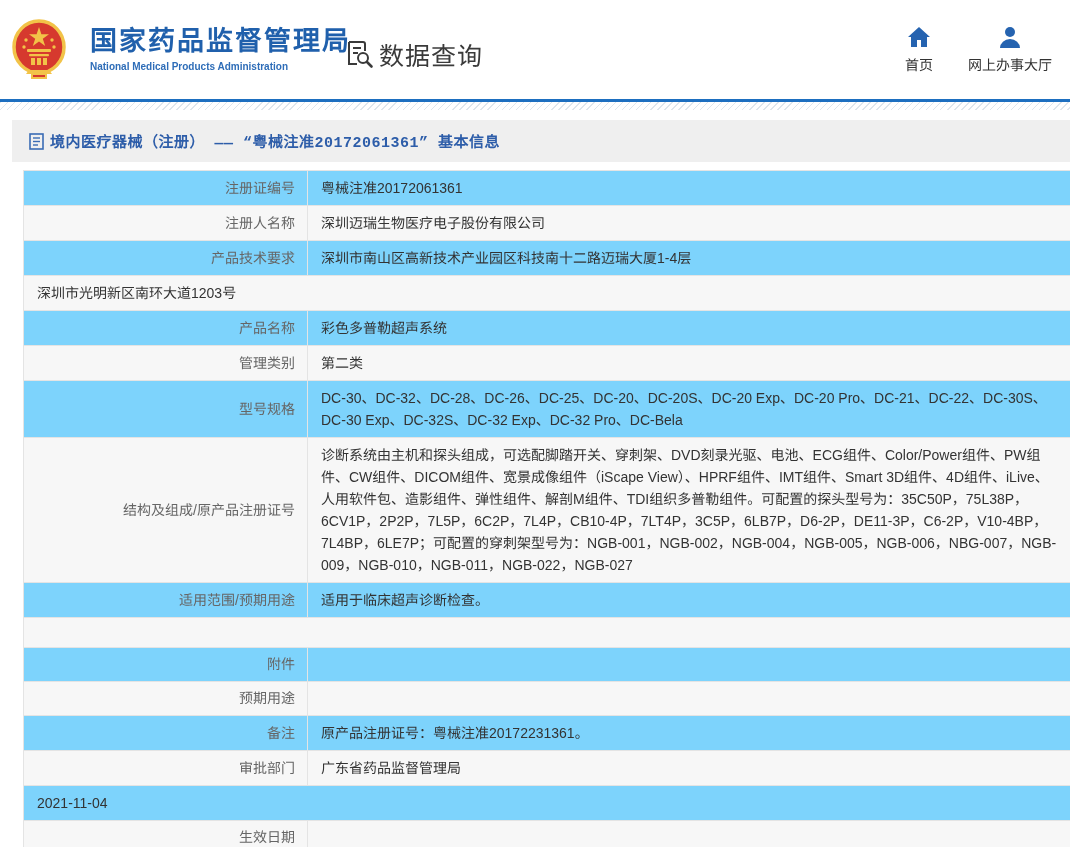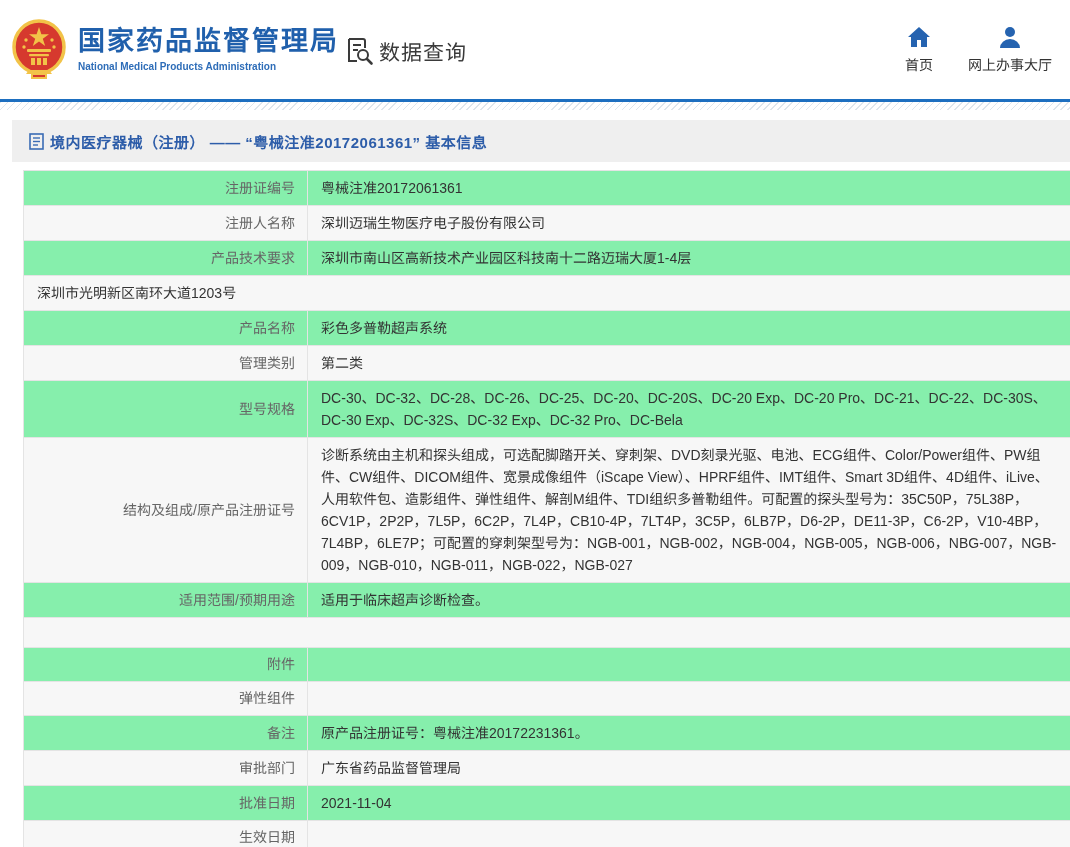--- a/index.html
+++ b/index.html
@@ -3,42 +3,42 @@
 <meta charset="utf-8">
 <style>
   * { margin:0; padding:0; box-sizing:border-box; }
   html,body { width:1070px; height:847px; background:#fff; overflow:hidden;
     font-family:"Liberation Sans","DejaVu Sans",sans-serif; }
 
   
   .header { position:relative; height:99px; background:#fff; }
   .logo-wrap { position:absolute; left:12px; top:18px; display:flex; align-items:center; }
   .emblem { width:54px; height:62px; }
-  .org-names { margin-left:12px; }
+  .org-names { margin-left:24px; }
   .org-zh { font-size:27px; font-weight:bold; color:#2060ac; letter-spacing:2px; line-height:1.15; }
   .org-en { font-size:10px; color:#2e6db8; margin-top:3px;font-weight:bold; }
   .module { position:absolute; left:344px; top:36px; display:flex; align-items:center; }
-  .module-title { font-size:21px; color:#3a3a3a; margin-left:5px; letter-spacing:1px; }
+  .module-title { font-size:25px; color:#3a3a3a; margin-left:5px; letter-spacing:1px; }
   .top-nav { position:absolute; right:18px; top:26px; display:flex; gap:35px; }
   .nav-item { display:flex; flex-direction:column; align-items:center; cursor:pointer; }
   .nav-item .lbl { font-size:14px; color:#333; margin-top:6px; white-space:nowrap; }
 
   
   .blue-line { height:3px; background:#1d6fc0; }
   .hatch { height:8px;
     background:repeating-linear-gradient(135deg,#dfe6ec 0,#dfe6ec 1px,#ffffff 1px,#ffffff 5px); }
 
   
   .crumb-bar { margin:10px 0 0 12px; width:1058px; height:42px; background:#efefef;
-    display:flex; align-items:center; padding-left:17px; }
+    display:flex; align-items:center; padding-left:17px;font-family:Liberation Mono, monospace; }
   .crumb-text { font-size:15px; font-weight:bold; color:#2d5da9; margin-left:6px; letter-spacing:0.5px; }
 
   
   .info-table { margin:8px 0 0 23px; width:1047px; border-top:1px solid #e4e4e4; border-left:1px solid #e4e4e4; }
-  .t-row { display:flex; border-bottom:1px solid #e4e4e4; background:#86efac; }
+  .t-row { display:flex; border-bottom:1px solid #e4e4e4; background:#7dd3fc; }
   .t-row:nth-child(even) { background:#f7f7f7; }
   .t-label { width:284px; flex:0 0 284px; text-align:right; padding:6px 12px 6px 6px;
     font-size:14px; color:#666; border-right:1px solid #e4e4e4;
     display:flex; align-items:center; justify-content:flex-end; min-height:29px; line-height:21px; }
   .t-value { flex:1; padding:6px 10px 6px 13px; font-size:14px; color:#333;
     display:flex; align-items:center; min-height:29px; line-height:22px; }
   .t-value.multiline { display:block; }
 
   svg { display:block; }
 </style>
@@ -158,36 +158,35 @@
 
   <div class="t-row">
       <div class="t-value"></div>
     </div>
 
   <div class="t-row">
       <div class="t-label">附件</div>
     </div>
 
   <div class="t-row">
-      <div class="t-label">弹性组件</div>
+      <div class="t-label">预期用途</div>
       <div class="t-value"></div>
     </div>
 
   <div class="t-row">
       <div class="t-label">备注</div>
       <div class="t-value">原产品注册证号：粤械注准20172231361。</div>
     </div>
 
   <div class="t-row">
       <div class="t-label">审批部门</div>
       <div class="t-value">广东省药品监督管理局</div>
     </div>
 
   <div class="t-row">
-      <div class="t-label">批准日期</div>
       <div class="t-value">2021-11-04</div>
     </div>
 
   <div class="t-row">
       <div class="t-label">生效日期</div>
       <div class="t-value"></div>
     </div>
 
 </div>
 

